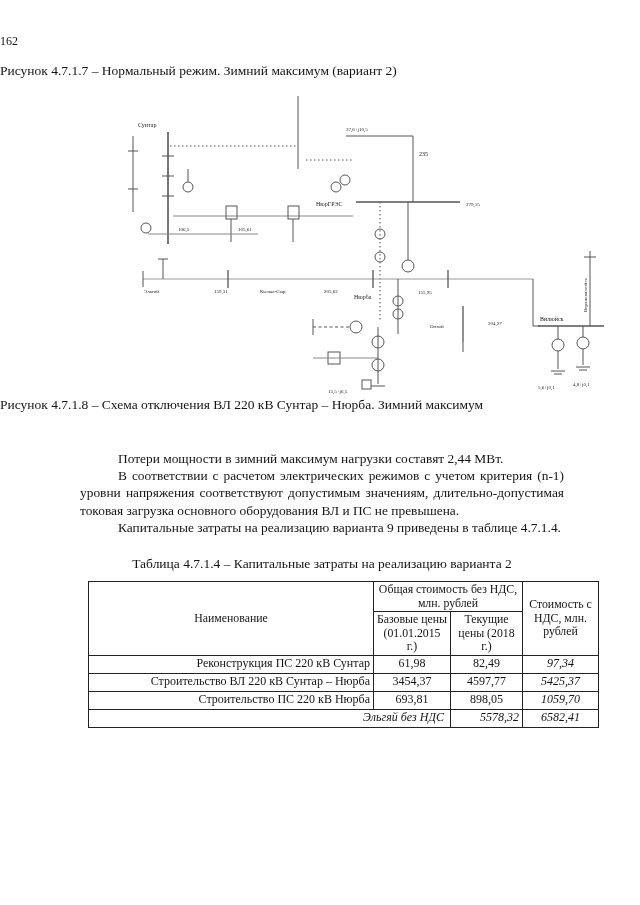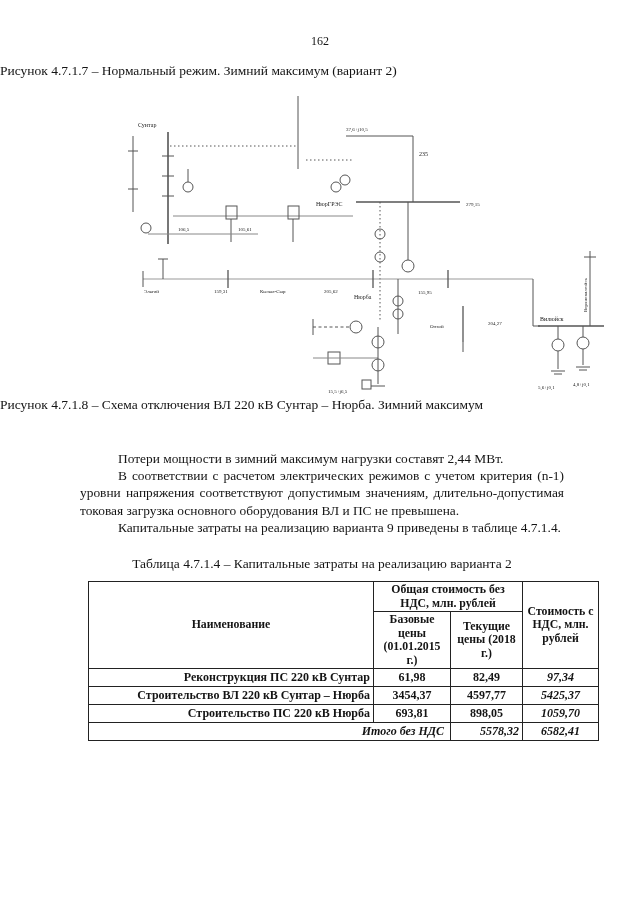--- a/index.html
+++ b/index.html
@@ -1,36 +1,36 @@
 <!DOCTYPE html>
 <html><head>
 <meta charset="utf-8">
 <style>
   html,body{margin:0;padding:0;}
   body{
     width:640px;height:905px;position:relative;background:#ffffff;
     font-family:"Liberation Serif",serif;color:#141414;overflow:hidden;
   }
-  .page-number{position:absolute;top:34px;left:0;right:0;text-align:center;font-size:12px;}
+  .page-number{position:absolute;top:34px;left:0;right:0;text-align:left;font-size:12px;}
   .cap-top{position:absolute;top:63px;left:0;right:0;font-size:13.5px;}
   .diagram{position:absolute;left:88px;top:94px;}
   svg text{fill:#222;font-family:"Liberation Serif",serif;}
   .cap-bottom{position:absolute;top:397px;left:0;right:0;text-align:left;font-size:13.5px;line-height:16.5px;}
   .bodytext{position:absolute;left:80px;width:484px;top:450px;font-size:13.4px;line-height:17.2px;text-align:justify;}
   .bodytext p, .closing p{margin:0;text-indent:38px;}
   .tbl-caption{position:absolute;top:556px;left:80px;width:484px;text-align:center;font-size:13.5px;}
   table.costs{
     position:absolute;left:88px;top:581px;width:510px;border-collapse:collapse;
     font-size:12px;line-height:13.5px;table-layout:fixed;
   }
   table.costs col.w-name{width:285px}
   table.costs col.w-base{width:77px}
   table.costs col.w-cur{width:72px}
   table.costs col.w-vat{width:76px}
-  .costs th,.costs td{border:1px solid #222;padding:1px 3px;font-weight:bold;vertical-align:middle;}
+  .costs th,.costs td{border:1px solid #222;padding:1px 3px;font-weight:normal;vertical-align:middle;}
   .costs th{font-size:11.8px;text-align:center;}
   .costs td{height:15px;}
   td.c-name{text-align:right;}
   td.c-base,td.c-current{text-align:center;}
   td.c-vat{text-align:center;font-style:italic;}
   tr.total-row td{font-style:italic;}
   td.total-label{text-align:right;padding-right:6px;}
   td.total-current{text-align:right;}
   .closing{position:absolute;left:80px;width:484px;top:700px;font-size:13.4px;line-height:17.2px;text-align:justify;}
 </style>
@@ -177,21 +177,21 @@
       </tr>
       <tr>
         <td class="c-name">Строительство ПС 220 кВ Нюрба</td>
         <td class="c-base">693,81</td>
         <td class="c-current">898,05</td>
         <td class="c-vat">1059,70</td>
       </tr>
     </tbody>
   <tbody>
     <tr class="total-row">
-      <td colspan="2" class="total-label">Итого без НДС</td>
+      <td colspan="2" class="total-label">Эльгяй без НДС</td>
       <td class="total-current">5578,32</td>
       <td class="c-vat">6582,41</td>
     </tr>
   </tbody>
 </table>
 
 <div class="closing">
 </div>
 
 </body></html>

